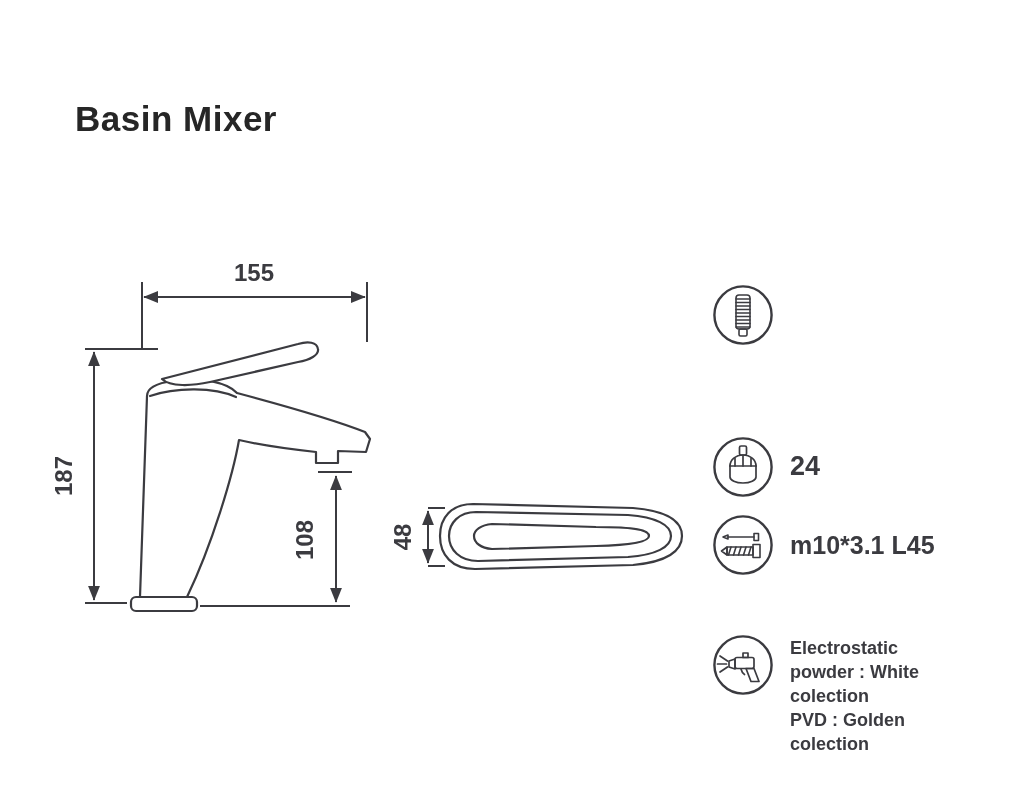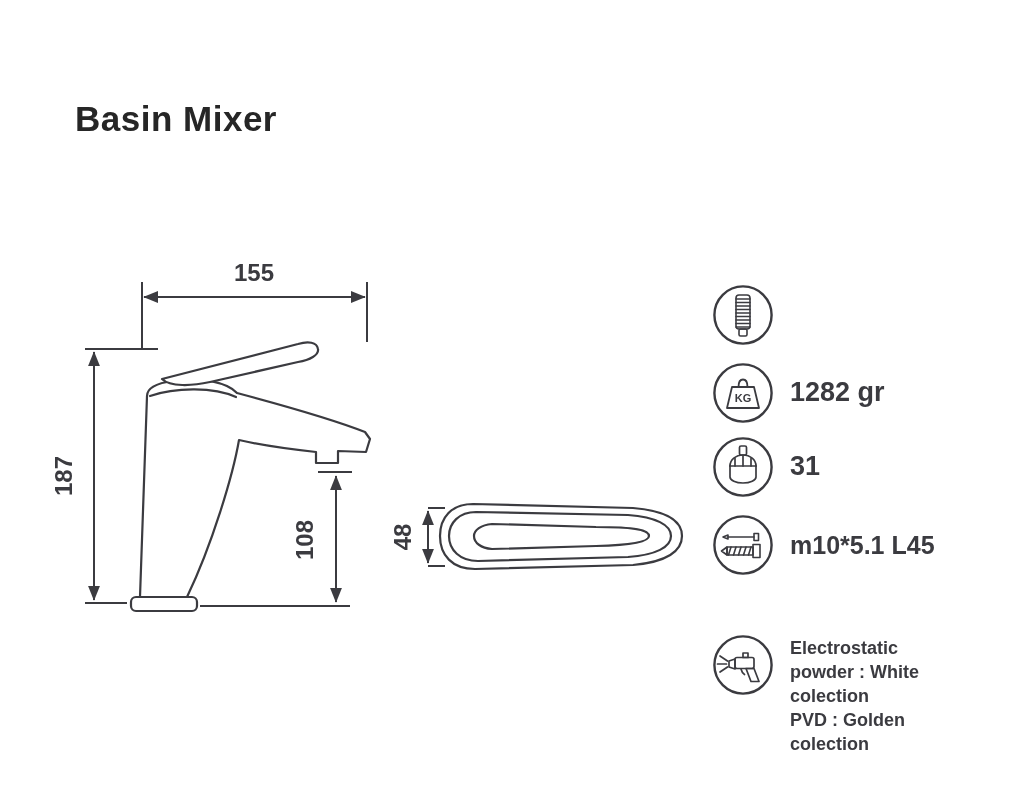--- a/index.html
+++ b/index.html
@@ -105,49 +105,36 @@
         <line x1="-7" y1="-2" x2="7" y2="-2"></line>
         <line x1="-7" y1="1.5" x2="7" y2="1.5"></line>
         <line x1="-7" y1="5" x2="7" y2="5"></line>
         <line x1="-7" y1="8.5" x2="7" y2="8.5"></line>
         <line x1="-7" y1="12" x2="7" y2="12"></line>
         <rect x="-4" y="14" width="8" height="7" rx="1.5"></rect>
       </g>
     </svg>
   </div>
 
-  <div class="spec-row" style="top:362px;">
-    <svg class="icon-circle" width="62" height="62" viewBox="-31 -31 62 62">
-      <circle r="28.6" fill="#fff" stroke="#3b3b40" stroke-width="2.4"></circle>
-      <g stroke="#3b3b40" stroke-width="1.8" fill="none" stroke-linejoin="round">
-        <path d="M-11,-6 L11,-6 L16,15 L-16,15 Z"></path>
-        <path d="M-4.5,-6 Q-4.5,-13.5 0,-13.5 Q4.5,-13.5 4.5,-6"></path>
-      </g>
-      <text class="kg-text" x="0" y="8.5" text-anchor="middle">KG</text>
-    </svg>
-    <div class="spec-text">
-      <div class="spec-value">1282 gr</div>
-    </div>
-  </div>
 
   <div class="spec-row" style="top:436px;">
     <svg class="icon-circle" width="62" height="62" viewBox="-31 -31 62 62">
       <circle r="28.6" fill="#fff" stroke="#3b3b40" stroke-width="2.4"></circle>
       <g stroke="#3b3b40" stroke-width="1.7" fill="none" stroke-linecap="round" stroke-linejoin="round">
         <rect x="-3.5" y="-21" width="7" height="9" rx="1.5"></rect>
         <path d="M-13,-1 A13,11 0 0 1 13,-1"></path>
         <path d="M-13,-1 L-13,10 A13,6 0 0 0 13,10 L13,-1"></path>
         <line x1="-13" y1="-1" x2="13" y2="-1"></line>
         <line x1="-8" y1="-8.5" x2="-8" y2="-1"></line>
         <line x1="0" y1="-11" x2="0" y2="-1"></line>
         <line x1="8" y1="-8.5" x2="8" y2="-1"></line>
       </g>
     </svg>
     <div class="spec-text">
-      <div class="spec-value">31</div>
+      <div class="spec-value">24</div>
     </div>
   </div>
 
   <div class="spec-row" style="top:514px;">
     <svg class="icon-circle" width="62" height="62" viewBox="-31 -31 62 62">
       <circle r="28.6" fill="#fff" stroke="#3b3b40" stroke-width="2.4"></circle>
       <g stroke="#3b3b40" stroke-width="1.6" fill="none" stroke-linecap="round" stroke-linejoin="round">
 
         <line x1="-15" y1="-8" x2="11" y2="-8"></line>
         <path d="M-15,-10 L-20,-8 L-15,-6 Z"></path>
@@ -157,21 +144,21 @@
         <path d="M-16,2 L-21.5,6 L-16,10 Z"></path>
         <rect x="10" y="-0.5" width="7" height="13"></rect>
         <line x1="-12" y1="2" x2="-14.5" y2="10"></line>
         <line x1="-7" y1="2" x2="-9.5" y2="10"></line>
         <line x1="-2" y1="2" x2="-4.5" y2="10"></line>
         <line x1="3" y1="2" x2="0.5" y2="10"></line>
         <line x1="8" y1="2" x2="5.5" y2="10"></line>
       </g>
     </svg>
     <div class="spec-text">
-      <div class="spec-value" style="font-size:25px;">m10*5.1 L45</div>
+      <div class="spec-value" style="font-size:25px;">m10*3.1 L45</div>
     </div>
   </div>
 
   <div class="spec-row top-align" style="top:598px;margin-top:36px;">
     <svg class="icon-circle" width="62" height="62" viewBox="-31 -31 62 62">
       <circle r="28.6" fill="#fff" stroke="#3b3b40" stroke-width="2.4"></circle>
       <g stroke="#3b3b40" stroke-width="1.7" fill="none" stroke-linecap="round" stroke-linejoin="round">
 
         <line x1="-23" y1="-9" x2="-15.5" y2="-4"></line>
         <line x1="-25.5" y1="-1" x2="-16.5" y2="-1"></line>

